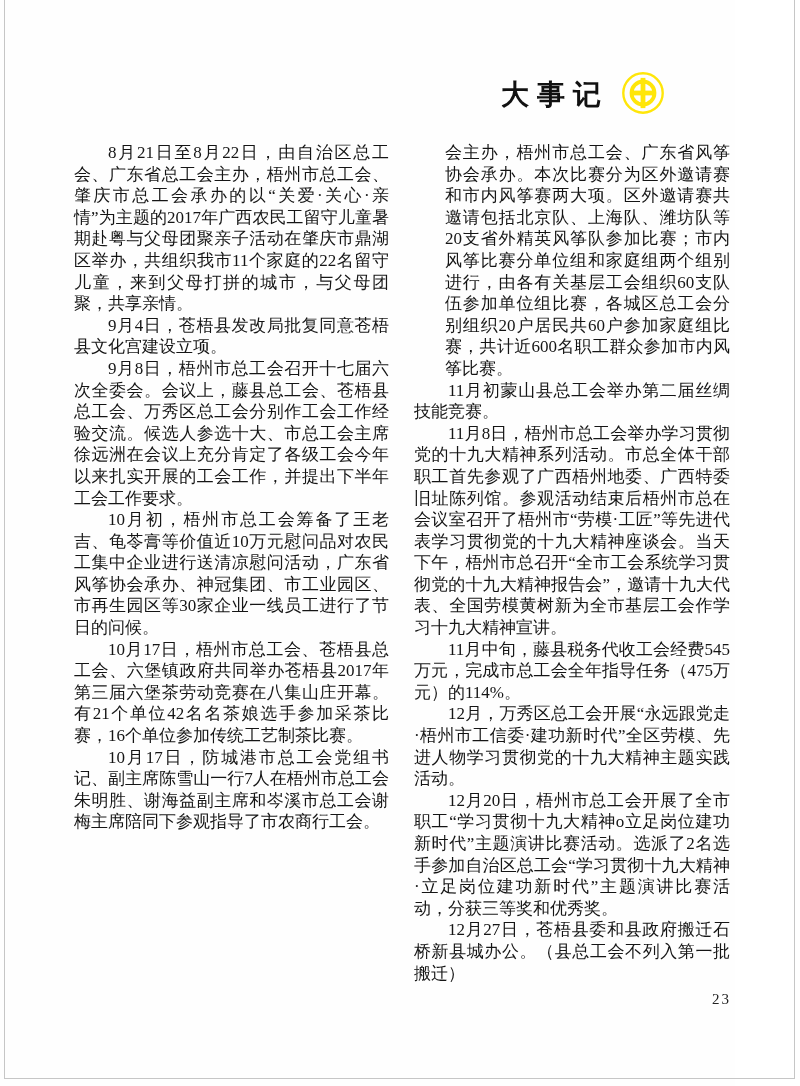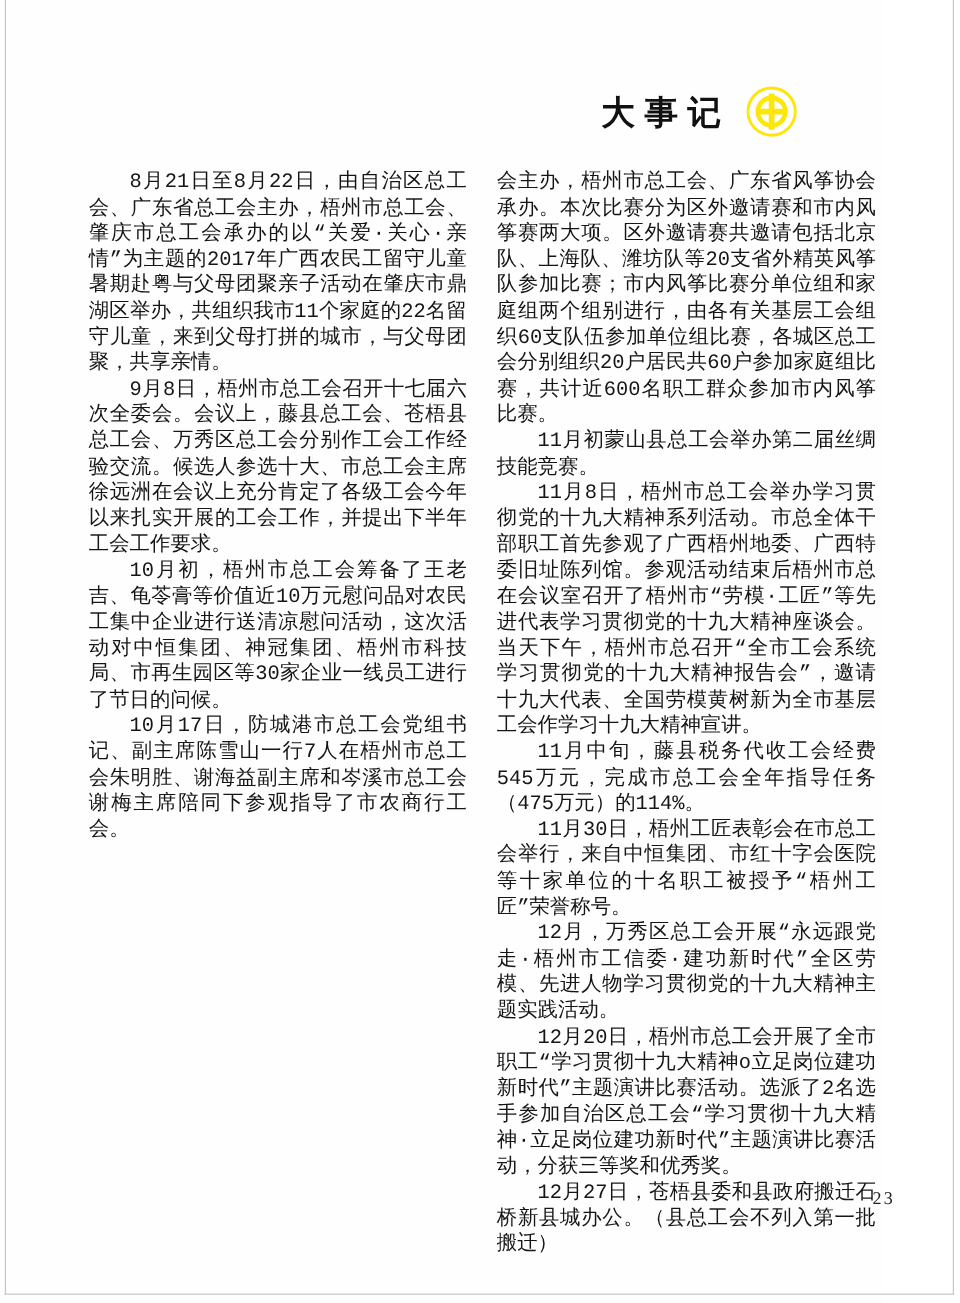--- a/index.html
+++ b/index.html
@@ -60,31 +60,29 @@
     color: #151515;
     text-align: justify;
   }
   .column-left  { left: 74px;  width: 315px; }
   .column-right { left: 414px; width: 316px; }
   p.para {
     margin: 0;
     padding: 0;
     text-indent: 2em;
     text-align: justify;
-    font-family: Liberation Mono, monospace;
   }
-  p.para.no-indent { text-indent: 0; }
+  p.para.no-indent { text-indent: 0; margin-left: 31px; }
   .page-number {
     position: absolute;
     left: 712px;
     top: 991px;
     font-size: 15px;
     letter-spacing: 2px;
     color: #222222;
-    margin-left: 15px;
   }
 </style>
 </head>
 <body>
 
 <div class="page">
 
   <div class="frame"></div>
 
   <div class="header">
@@ -92,31 +90,32 @@
     <svg class="logo" viewBox="0 0 48 48" xmlns="http://www.w3.org/2000/svg">
       <circle cx="24" cy="24" r="21.5" fill="none" stroke="#ffe609" stroke-width="2.6"></circle>
       <circle cx="24" cy="24" r="12.5" fill="none" stroke="#ffe609" stroke-width="4.2"></circle>
       <rect x="21.4" y="7.5" width="5.2" height="33" fill="#ffe609"></rect>
       <rect x="12.5" y="21.4" width="23" height="5.2" fill="#ffe609"></rect>
     </svg>
   </div>
 
   <div class="column column-left">
       <p class="para">8月21日至8月22日，由自治区总工会、广东省总工会主办，梧州市总工会、肇庆市总工会承办的以“关爱·关心·亲情”为主题的2017年广西农民工留守儿童暑期赴粤与父母团聚亲子活动在肇庆市鼎湖区举办，共组织我市11个家庭的22名留守儿童，来到父母打拼的城市，与父母团聚，共享亲情。</p>
+      <p class="para">9月4日，苍梧县发改局批复同意苍梧县文化宫建设立项。</p>
       <p class="para">9月8日，梧州市总工会召开十七届六次全委会。会议上，藤县总工会、苍梧县总工会、万秀区总工会分别作工会工作经验交流。候选人参选十大、市总工会主席徐远洲在会议上充分肯定了各级工会今年以来扎实开展的工会工作，并提出下半年工会工作要求。</p>
-      <p class="para">10月初，梧州市总工会筹备了王老吉、龟苓膏等价值近10万元慰问品对农民工集中企业进行送清凉慰问活动，这次活动对中恒集团、神冠集团、梧州市科技局、市再生园区等30家企业一线员工进行了节日的问候。</p>
+      <p class="para">10月初，梧州市总工会筹备了王老吉、龟苓膏等价值近10万元慰问品对农民工集中企业进行送清凉慰问活动，广东省风筝协会承办、神冠集团、市工业园区、市再生园区等30家企业一线员工进行了节日的问候。</p>
+      <p class="para">10月17日，梧州市总工会、苍梧县总工会、六堡镇政府共同举办苍梧县2017年第三届六堡茶劳动竞赛在八集山庄开幕。有21个单位42名名茶娘选手参加采茶比赛，16个单位参加传统工艺制茶比赛。</p>
       <p class="para">10月17日，防城港市总工会党组书记、副主席陈雪山一行7人在梧州市总工会朱明胜、谢海益副主席和岑溪市总工会谢梅主席陪同下参观指导了市农商行工会。</p>
     </div>
 
   <div class="column column-right">
       <p class="para no-indent">会主办，梧州市总工会、广东省风筝协会承办。本次比赛分为区外邀请赛和市内风筝赛两大项。区外邀请赛共邀请包括北京队、上海队、潍坊队等20支省外精英风筝队参加比赛；市内风筝比赛分单位组和家庭组两个组别进行，由各有关基层工会组织60支队伍参加单位组比赛，各城区总工会分别组织20户居民共60户参加家庭组比赛，共计近600名职工群众参加市内风筝比赛。</p>
       <p class="para">11月初蒙山县总工会举办第二届丝绸技能竞赛。</p>
       <p class="para">11月8日，梧州市总工会举办学习贯彻党的十九大精神系列活动。市总全体干部职工首先参观了广西梧州地委、广西特委旧址陈列馆。参观活动结束后梧州市总在会议室召开了梧州市“劳模·工匠”等先进代表学习贯彻党的十九大精神座谈会。当天下午，梧州市总召开“全市工会系统学习贯彻党的十九大精神报告会”，邀请十九大代表、全国劳模黄树新为全市基层工会作学习十九大精神宣讲。</p>
       <p class="para">11月中旬，藤县税务代收工会经费545万元，完成市总工会全年指导任务（475万元）的114%。</p>
-      <p class="para">11月30日，梧州工匠表彰会在市总工会举行，来自中恒集团、市红十字会医院等十家单位的十名职工被授予“梧州工匠”荣誉称号。</p>
       <p class="para">12月，万秀区总工会开展“永远跟党走·梧州市工信委·建功新时代”全区劳模、先进人物学习贯彻党的十九大精神主题实践活动。</p>
       <p class="para">12月20日，梧州市总工会开展了全市职工“学习贯彻十九大精神o立足岗位建功新时代”主题演讲比赛活动。选派了2名选手参加自治区总工会“学习贯彻十九大精神·立足岗位建功新时代”主题演讲比赛活动，分获三等奖和优秀奖。</p>
       <p class="para">12月27日，苍梧县委和县政府搬迁石桥新县城办公。（县总工会不列入第一批搬迁）</p>
     </div>
 
   <div class="page-number">23</div>
 
 </div>
 
 </body></html>

